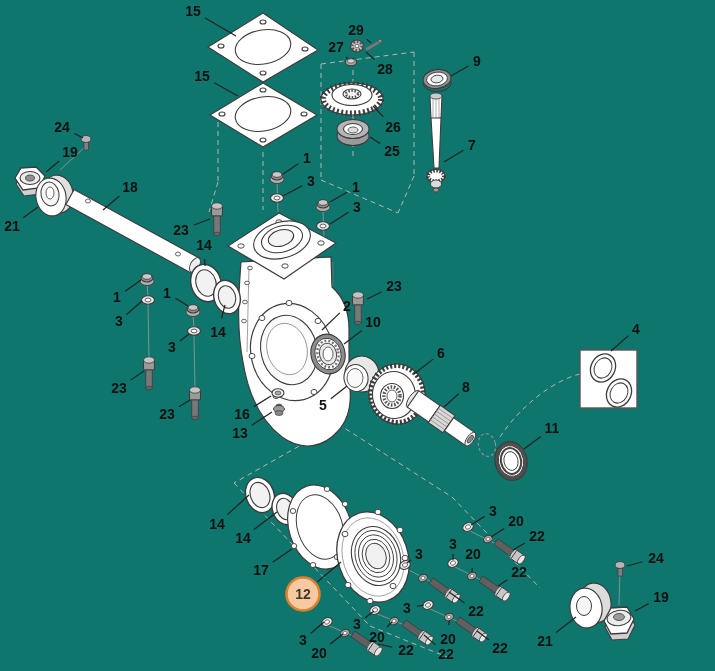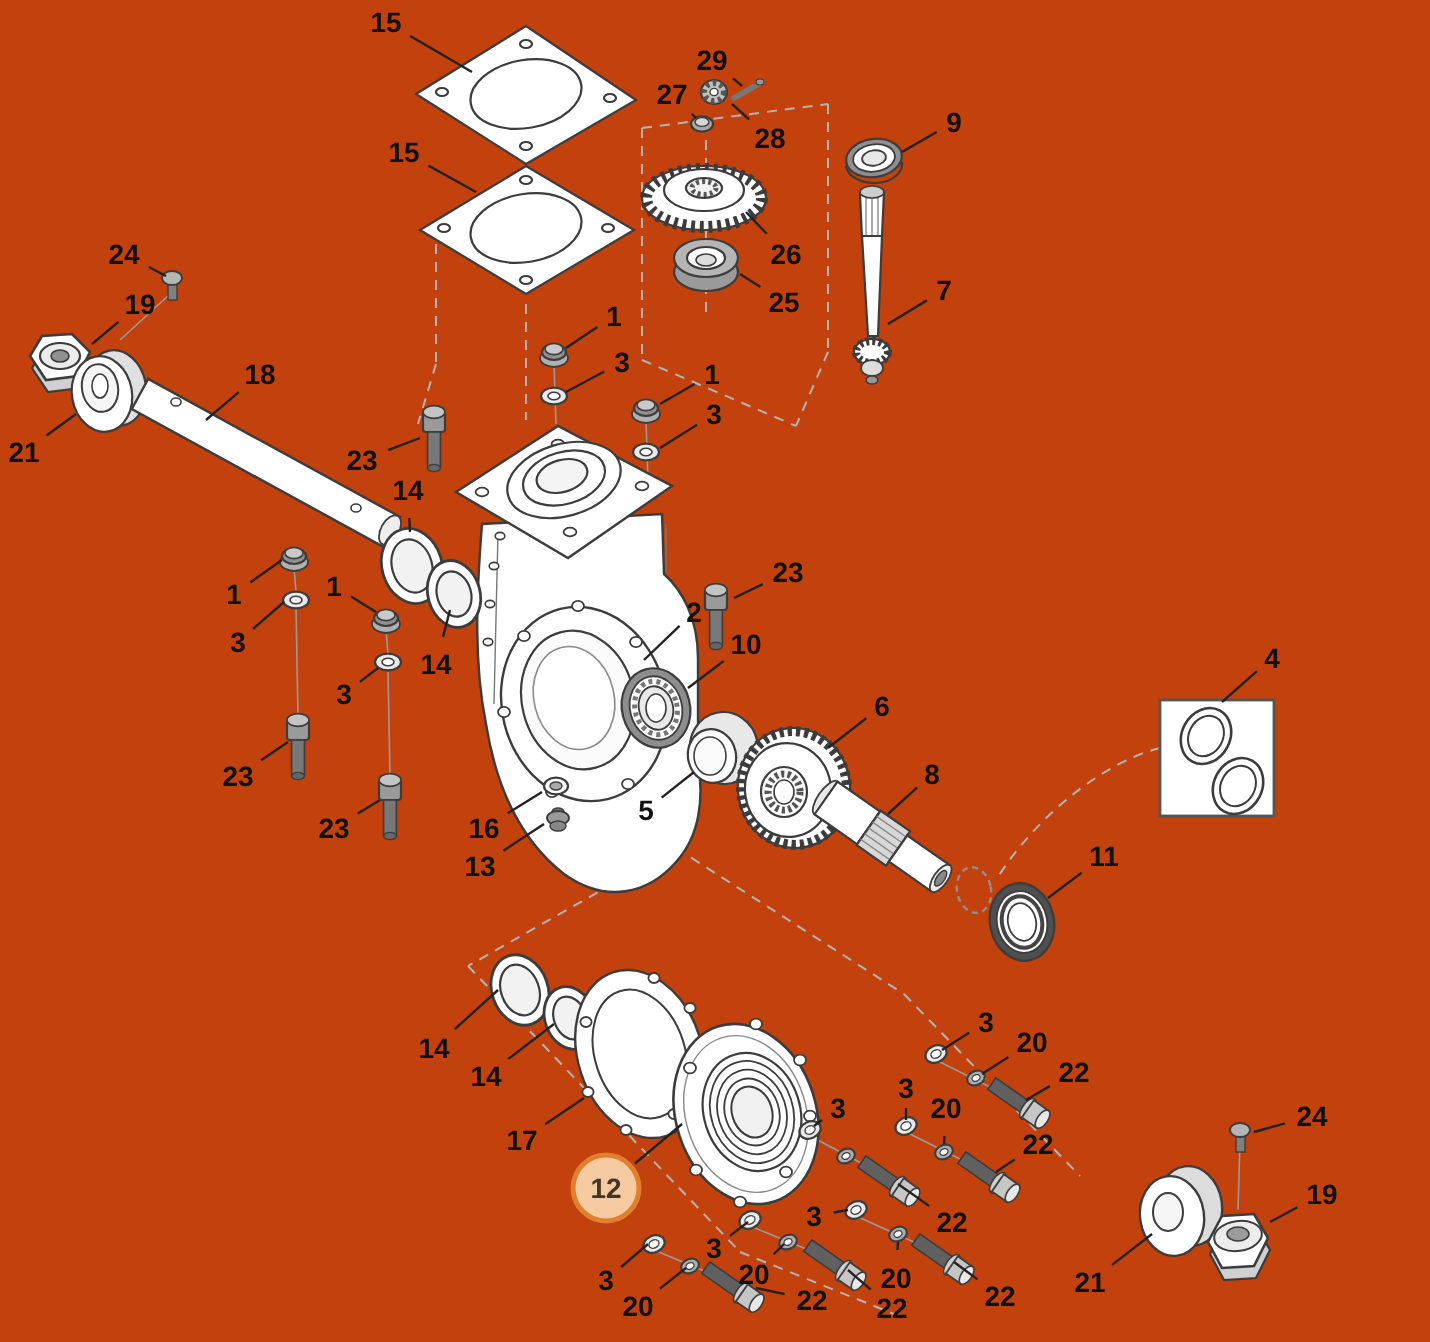--- a/index.html
+++ b/index.html
@@ -1,16 +1,16 @@
 <!DOCTYPE html>
 <html><head>
 <meta charset="utf-8">
 <style>
   html,body{margin:0;padding:0;background:#ffffff;}
-  .canvas{position:relative;width:715px;height:671px;background:#c2410c;overflow:hidden;
+  .canvas{position:relative;width:715px;height:671px;background:#0f766e;overflow:hidden;
           font-family:"Liberation Sans",sans-serif;}
   svg{position:absolute;left:0;top:0;}
   text.callout{font-family:"Liberation Sans",sans-serif;font-weight:bold;}
 </style>
 </head>
 <body>
 
 <div class="canvas">
 <svg id="diagram" width="715" height="671" viewBox="0 0 715 671">
 

